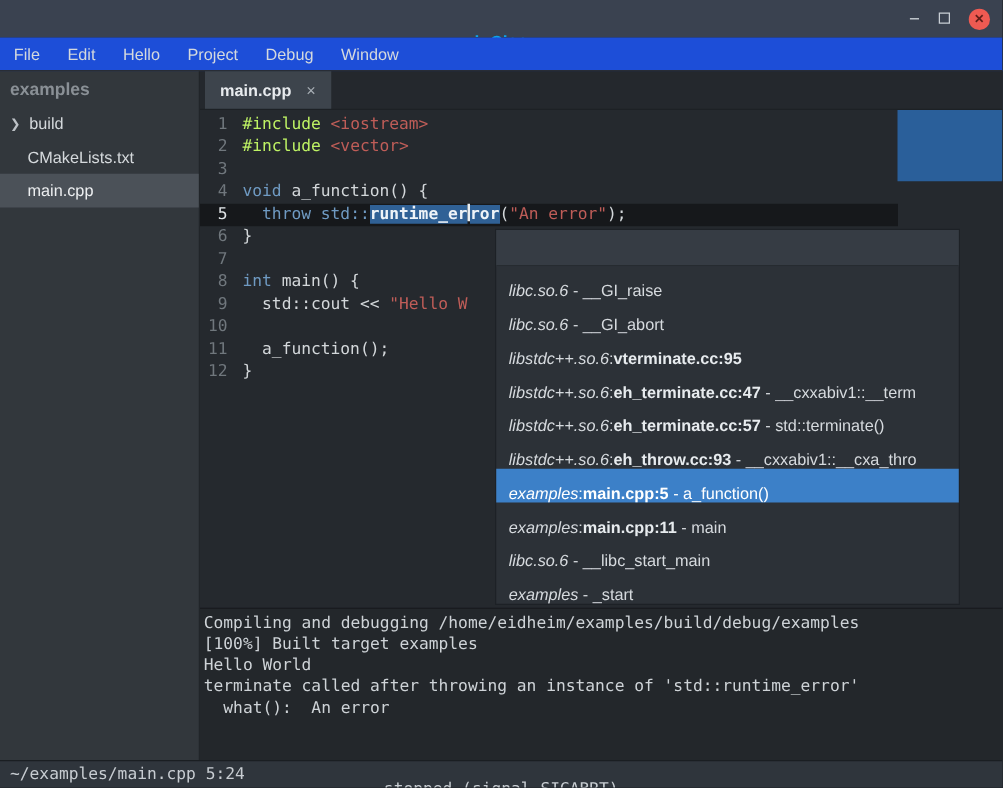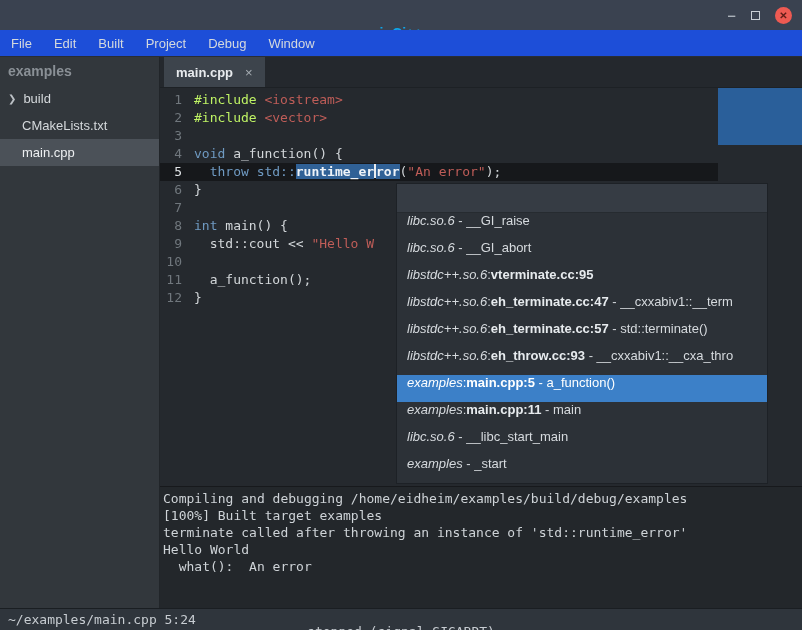--- a/index.html
+++ b/index.html
@@ -53,21 +53,21 @@
   .seg.str  { color:#bf5d58; }
   .seg.occ  { background:#306196; color:#eef3f8; font-weight:bold; }
   .cursor { display:inline-block; width:0; height:14px; border-left:2px solid #e9edf0; vertical-align:-2px; }
 
   .blue-box { position:absolute; top:0; right:0; width:84px; height:57px; background:#2a5f9a; z-index:1; }
 
   
   .popup { position:absolute; left:236px; top:95px; width:372px; background:#2c3137;
            border:1px solid #1d2126; z-index:2; font-family:"Liberation Sans", sans-serif; }
   .popup-spacer { height:29px; background:#363c44; border-bottom:1px solid #262b30; }
-  .popup-row { height:27px; display:flex; align-items:flex-start; padding:0 10px; font-size:13px;
+  .popup-row { height:27px; display:flex; align-items:flex-end; padding:0 10px; font-size:13px;
                color:#d6dade; white-space:pre; overflow:hidden; }
   .popup-row .lib { font-style:italic; }
   .popup-row .file { font-weight:bold; color:#e7ebee; }
   .popup-row.selected { background:#3c80c8; color:#ffffff; }
   .popup-row.selected .file, .popup-row.selected .func, .popup-row.selected .lib, .popup-row.selected .sep { color:#ffffff; }
 
   
   .terminal { height:122px; background:#23272b; border-top:1px solid #17191c; flex:none;
               font-family:"DejaVu Sans Mono", monospace; font-size:13px; color:#ced3d7;
               padding:3px 0 0 3px; overflow:hidden; }
@@ -88,21 +88,21 @@
   <div class="win-controls">
     <span class="win-min">−</span>
     <span><span class="restore-box"></span></span>
     <span class="win-close">✕</span>
   </div>
 </div>
 
 <div class="menubar">
     <div class="menu-item">File</div>
     <div class="menu-item">Edit</div>
-    <div class="menu-item">Built</div>
+    <div class="menu-item">Hello</div>
     <div class="menu-item">Project</div>
     <div class="menu-item">Debug</div>
     <div class="menu-item">Window</div>
   </div>
 
 <div class="sidebar">
   <div class="sidebar-header">examples</div>
   <div class="tree">
       <div class="tree-item dir">
         <span class="expander">❯</span>
@@ -154,22 +154,22 @@
           <div class="popup-row"><span class="lib">examples</span><span class="sep">:</span><span class="file">main.cpp:11</span><span class="func"> - main</span></div>
           <div class="popup-row"><span class="lib">libc.so.6</span><span class="func"> - __libc_start_main</span></div>
           <div class="popup-row"><span class="lib">examples</span><span class="func"> - _start</span></div>
         </div>
     </div>
   </div>
 
   <div class="terminal">
       <div class="term-line">Compiling and debugging /home/eidheim/examples/build/debug/examples</div>
       <div class="term-line">[100%] Built target examples</div>
+      <div class="term-line">Hello World</div>
       <div class="term-line">terminate called after throwing an instance of 'std::runtime_error'</div>
-      <div class="term-line">Hello World</div>
       <div class="term-line">  what():  An error</div>
     </div>
 </div>
 
 <div class="statusbar">
   <span class="status-left">~/examples/main.cpp 5:24</span>
   <span class="status-center">stopped (signal SIGABRT)</span>
 </div>
 
 </body></html>

